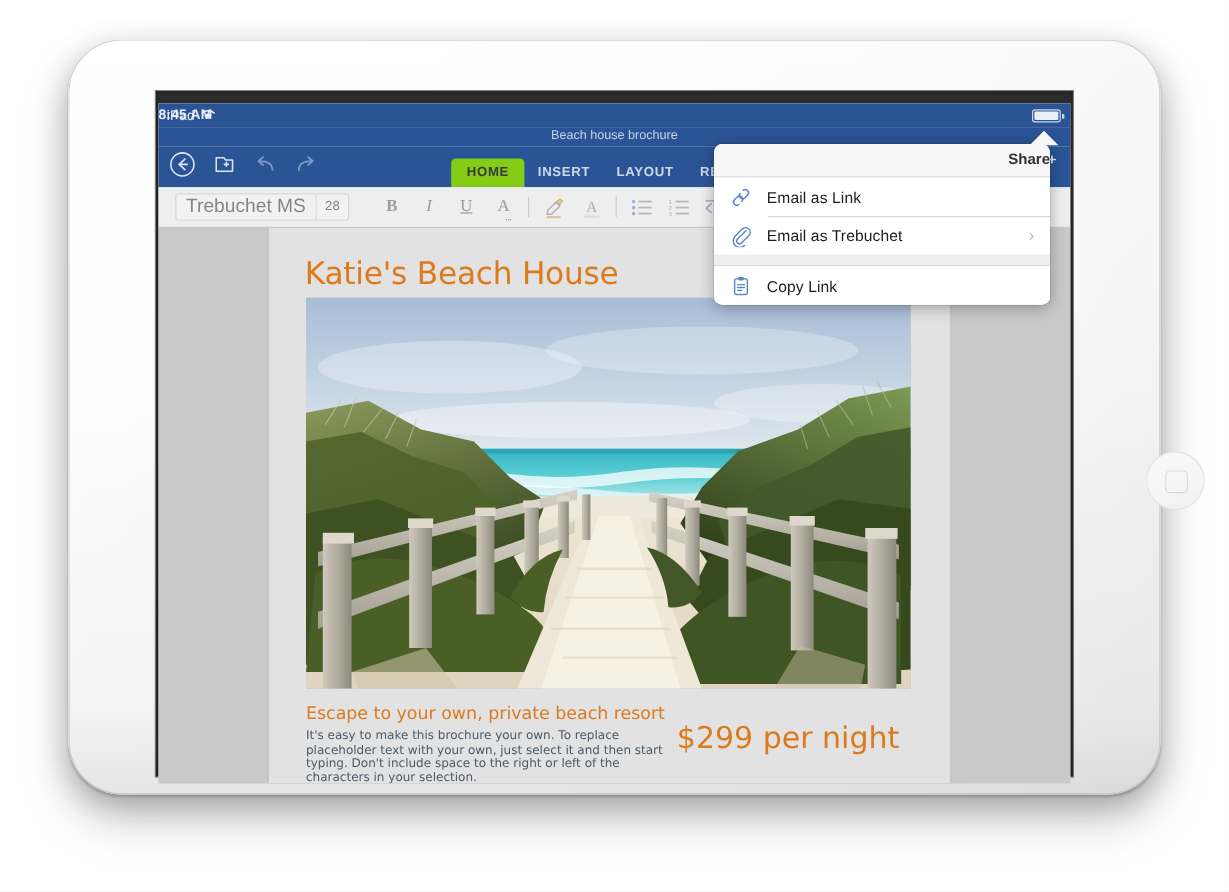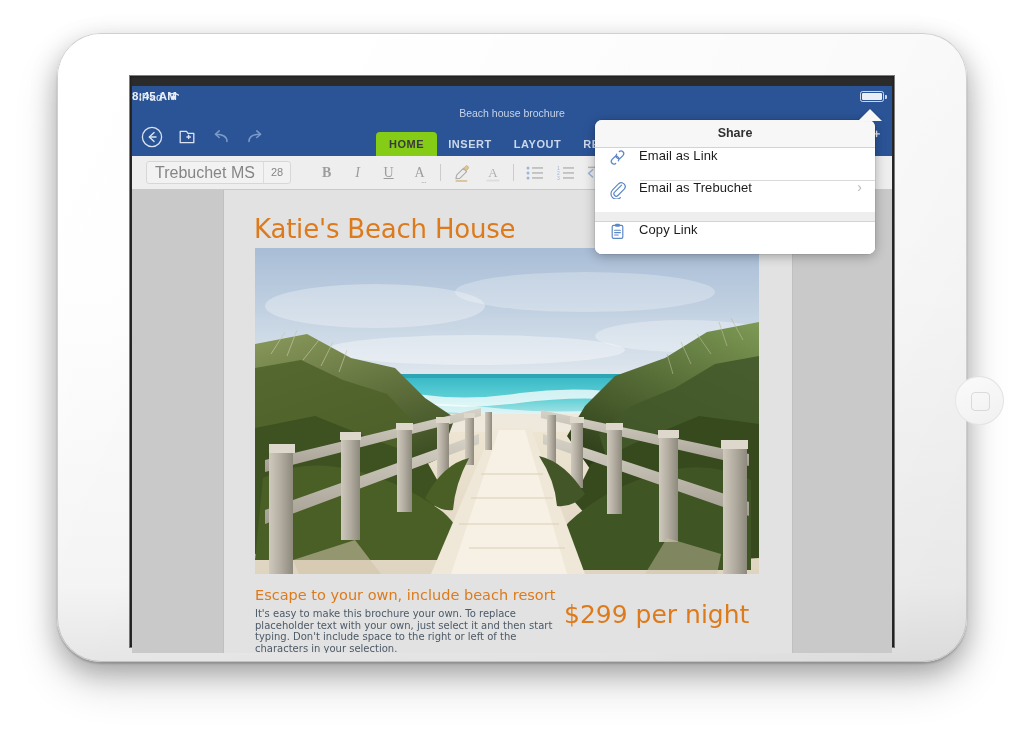--- a/index.html
+++ b/index.html
@@ -369,35 +369,35 @@
     width: 0; height: 0;
     border-left: 12px solid transparent;
     border-right: 12px solid transparent;
     border-bottom: 12px solid #f7f7f7;
     z-index: 41;
     filter: drop-shadow(0 -1px 1px rgba(0,0,0,.12));
   }
   #popover-title {
     height: 27px;
     line-height: 27px;
-    text-align: center;
+    text-align: right;
     font-size: 12.5px;
     font-weight: bold;
     color: #303030;
     background: #f7f7f7;
   }
   .popover-section {
     background: #ffffff;
     border-top: .5px solid #d3d3d3;
   }
   .popover-gap { height: 9px; background: #eeeeee; }
   .popover-row {
     height: 32px;
     display: flex;
-    align-items: flex-start;
+    align-items: center;
     padding-left: 13px;
     position: relative;
     background: #ffffff;
   }
   .popover-row + .popover-row::before {
     content: "";
     position: absolute;
     left: 45px; right: 0; top: 0;
     height: .5px;
     background: #d9d9d9;
@@ -689,21 +689,21 @@
             <rect x="315" y="169" width="14" height="6" fill="#ded8cc"></rect>
             <rect x="292" y="167" width="9" height="50" fill="url(#postG)"></rect>
             <path d="M466 306 L412 290 L390 326 L462 326 Z" fill="#cfc3aa" opacity=".45"></path>
           </g>
 
           <path d="M170 250 q18 -34 44 -40 q-14 26 -16 52 q-14 2 -28 -12 z" fill="#4a5f26"></path>
           <path d="M330 246 q-20 -32 -46 -38 q16 24 18 50 q16 2 28 -12 z" fill="#425627"></path>
         </svg>
       </div>
 
-      <div id="doc-subhead">Escape to your own, include beach resort</div>
+      <div id="doc-subhead">Escape to your own, private beach resort</div>
       <div id="doc-body">It's easy to make this brochure your own. To replace placeholder text with your own, just select it and then start typing. Don't include space to the right or left of the characters in your selection.</div>
       <div id="doc-price">$299 per night</div>
     </div>
   </div>
 
   <div id="popover-arrow"></div>
   <div id="share-popover">
     <div id="popover-title">Share</div>
 
     <div class="popover-section">

